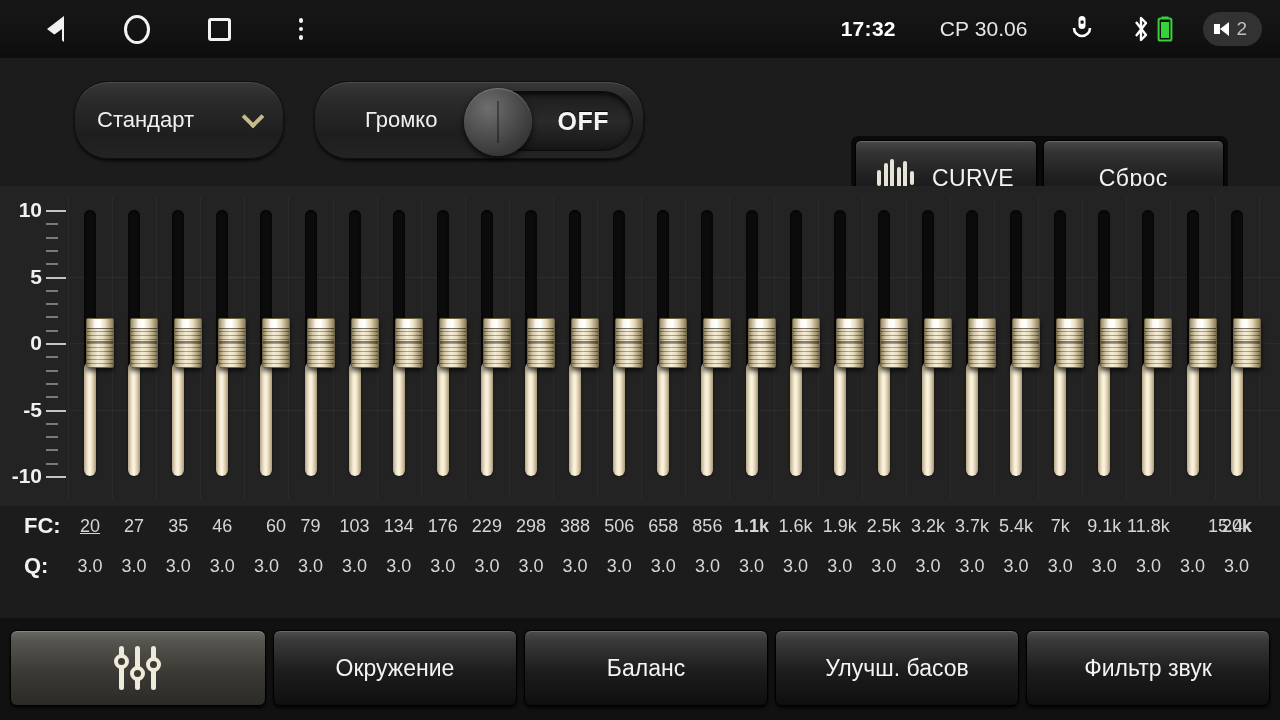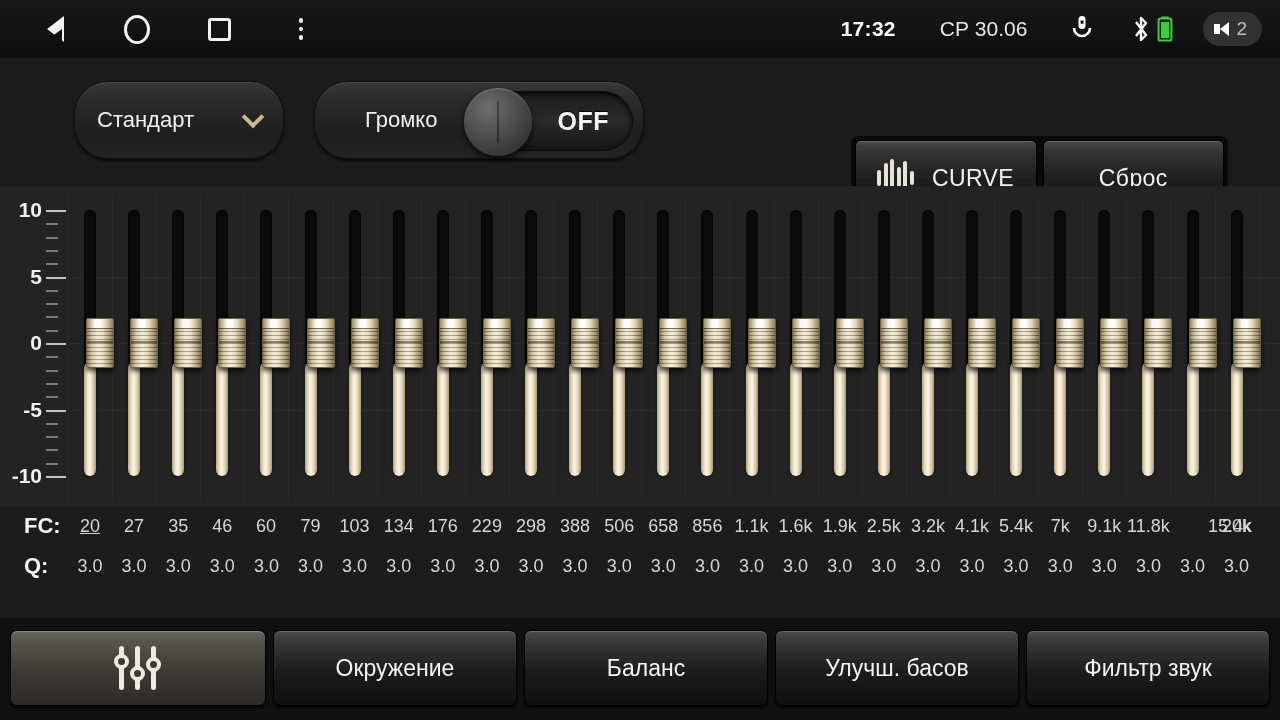--- a/index.html
+++ b/index.html
@@ -469,37 +469,37 @@
     <div class="tick minor" style="top: 276.7px;"></div>
     <div class="tick major" style="top: 290px;"></div>
   </div>
 
 <div id="fcrow">
   <span class="rowlabel">FC:</span>
 <span class="cellv" style="left: 90px; text-decoration: underline;">20</span>
     <span class="cellv" style="left: 134.1px;">27</span>
     <span class="cellv" style="left: 178.2px;">35</span>
     <span class="cellv" style="left: 222.3px;">46</span>
-    <span class="cellv" style="left: 250px; text-align: right;">60</span>
+    <span class="cellv" style="left: 276px;">60</span>
     <span class="cellv" style="left: 310.5px;">79</span>
     <span class="cellv" style="left: 354.6px;">103</span>
     <span class="cellv" style="left: 398.7px;">134</span>
     <span class="cellv" style="left: 442.8px;">176</span>
     <span class="cellv" style="left: 486.9px;">229</span>
     <span class="cellv" style="left: 531px;">298</span>
     <span class="cellv" style="left: 575.1px;">388</span>
     <span class="cellv" style="left: 619.2px;">506</span>
     <span class="cellv" style="left: 663.3px;">658</span>
     <span class="cellv" style="left: 707.4px;">856</span>
-    <span class="cellv" style="left: 751.5px;">1.1k</span>
+    <span class="cellv" style="left: 751.5px; font-weight: bold;">1.1k</span>
     <span class="cellv" style="left: 795.6px;">1.6k</span>
     <span class="cellv" style="left: 839.7px;">1.9k</span>
     <span class="cellv" style="left: 883.8px;">2.5k</span>
     <span class="cellv" style="left: 927.9px;">3.2k</span>
-    <span class="cellv" style="left: 972px;">4.1k</span>
+    <span class="cellv" style="left: 972px;">3.7k</span>
     <span class="cellv" style="left: 1016.1px;">5.4k</span>
     <span class="cellv" style="left: 1060.2px;">7k</span>
     <span class="cellv" style="left: 1104.3px;">9.1k</span>
     <span class="cellv" style="left: 1148.4px;">11.8k</span>
     <span class="cellv" style="left: 1230px;">15.4k</span>
     <span class="cellv" style="left: 1236.6px;">20k</span>
   </div>
 <div id="qrow">
   <span class="rowlabel">Q:</span>
 <span class="cellq" style="left: 90px;">3.0</span>

